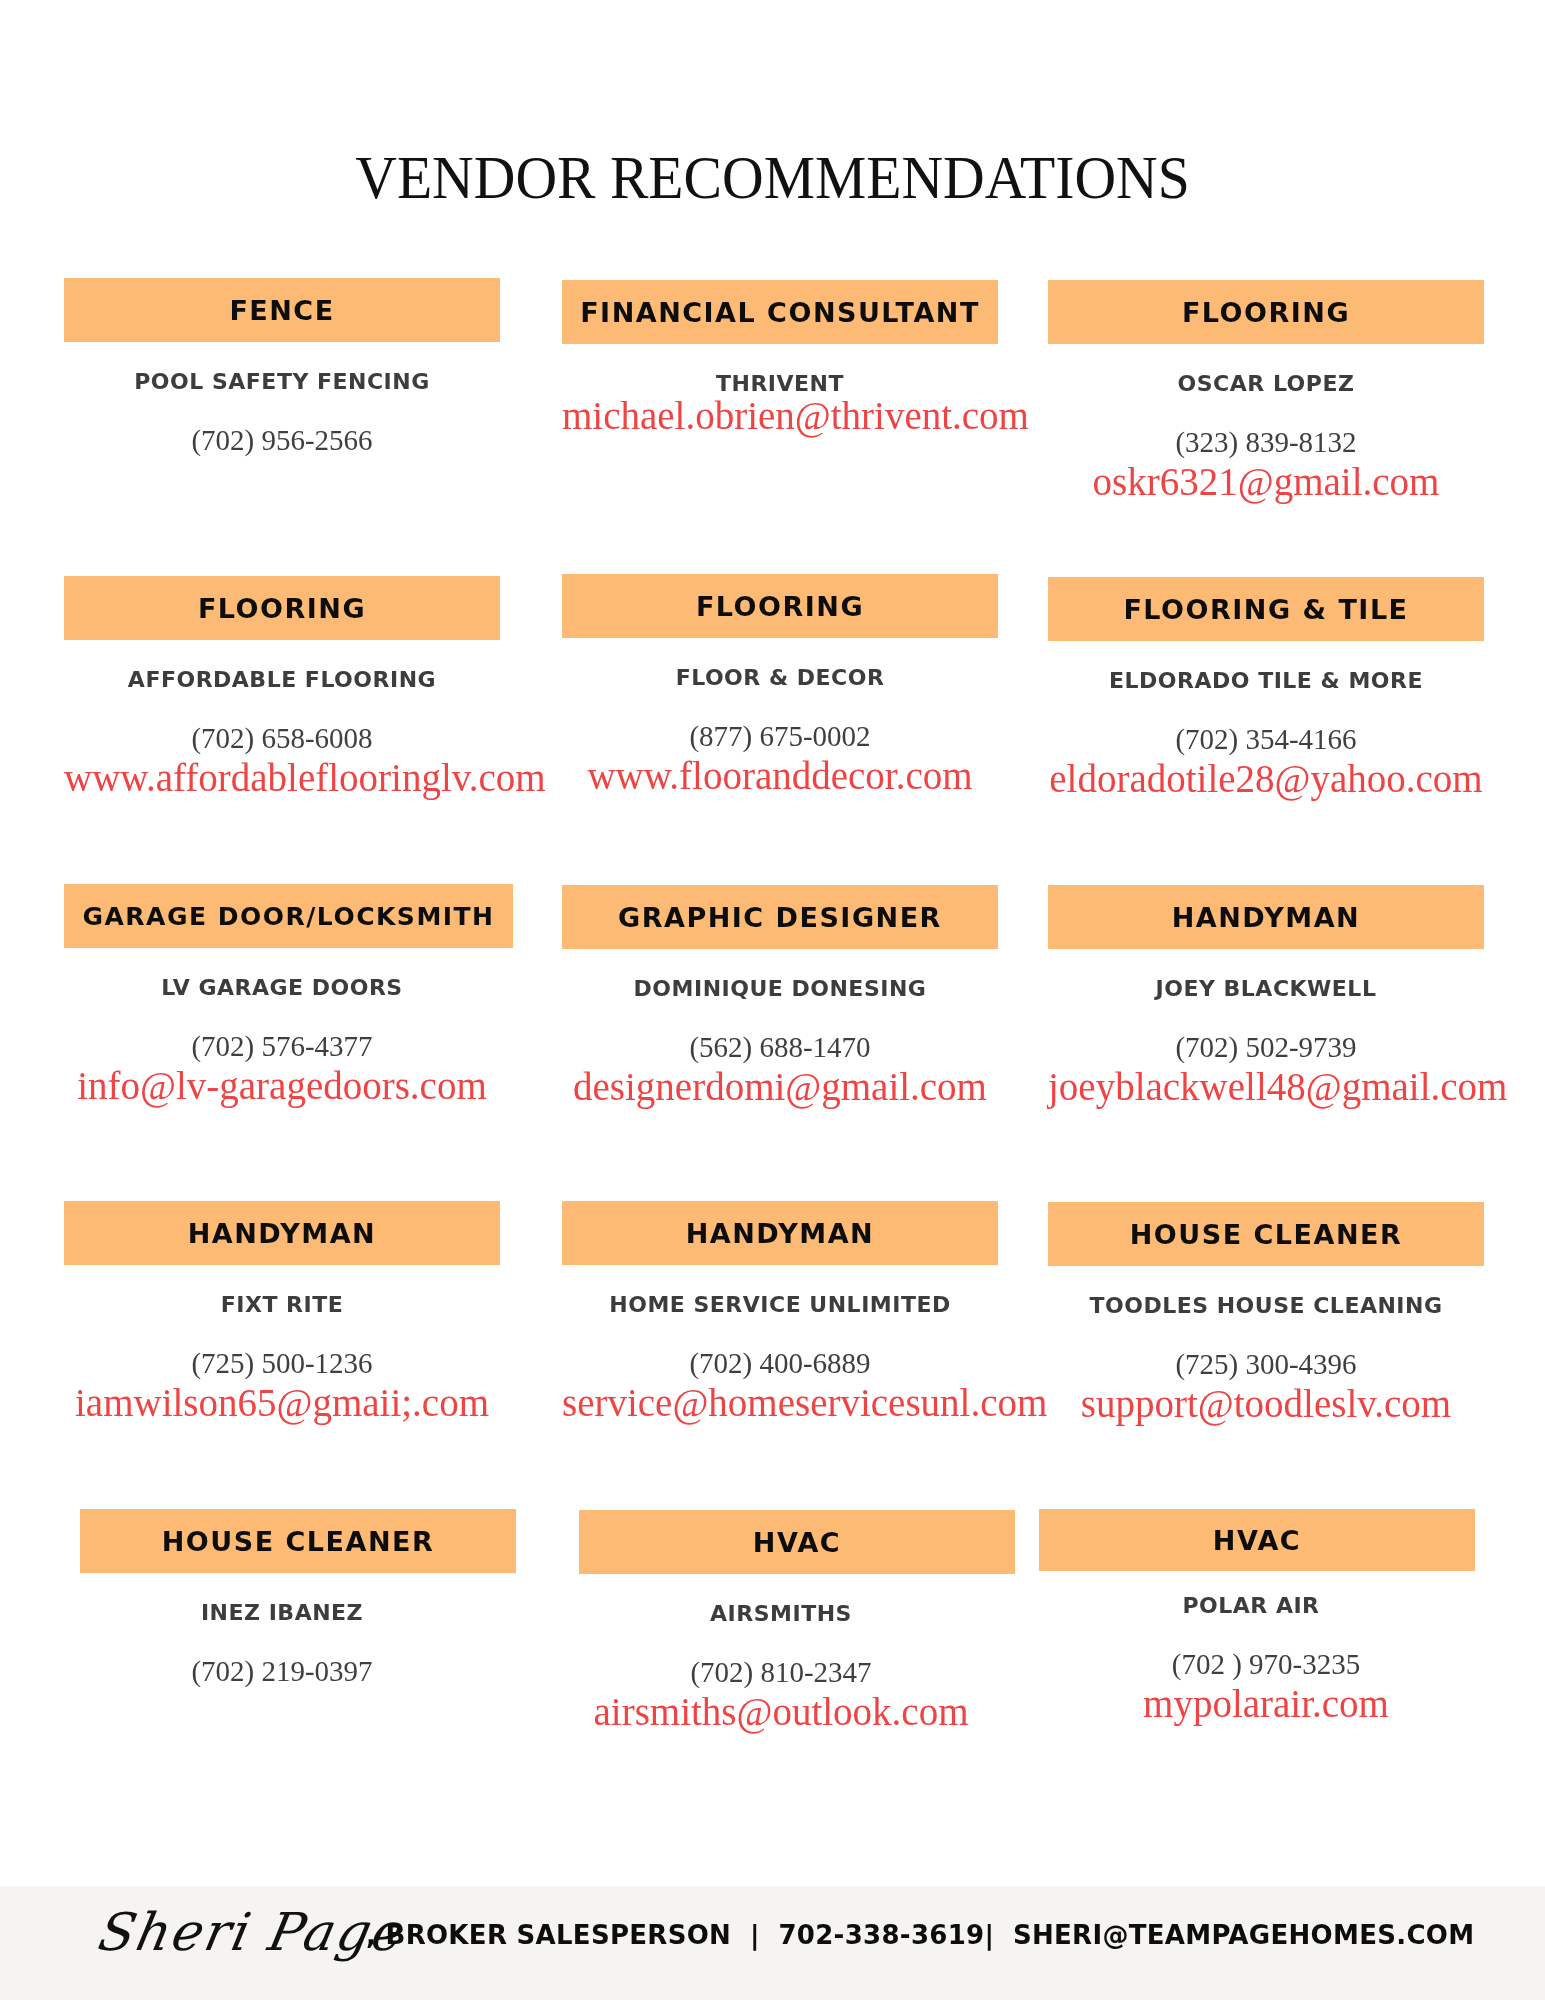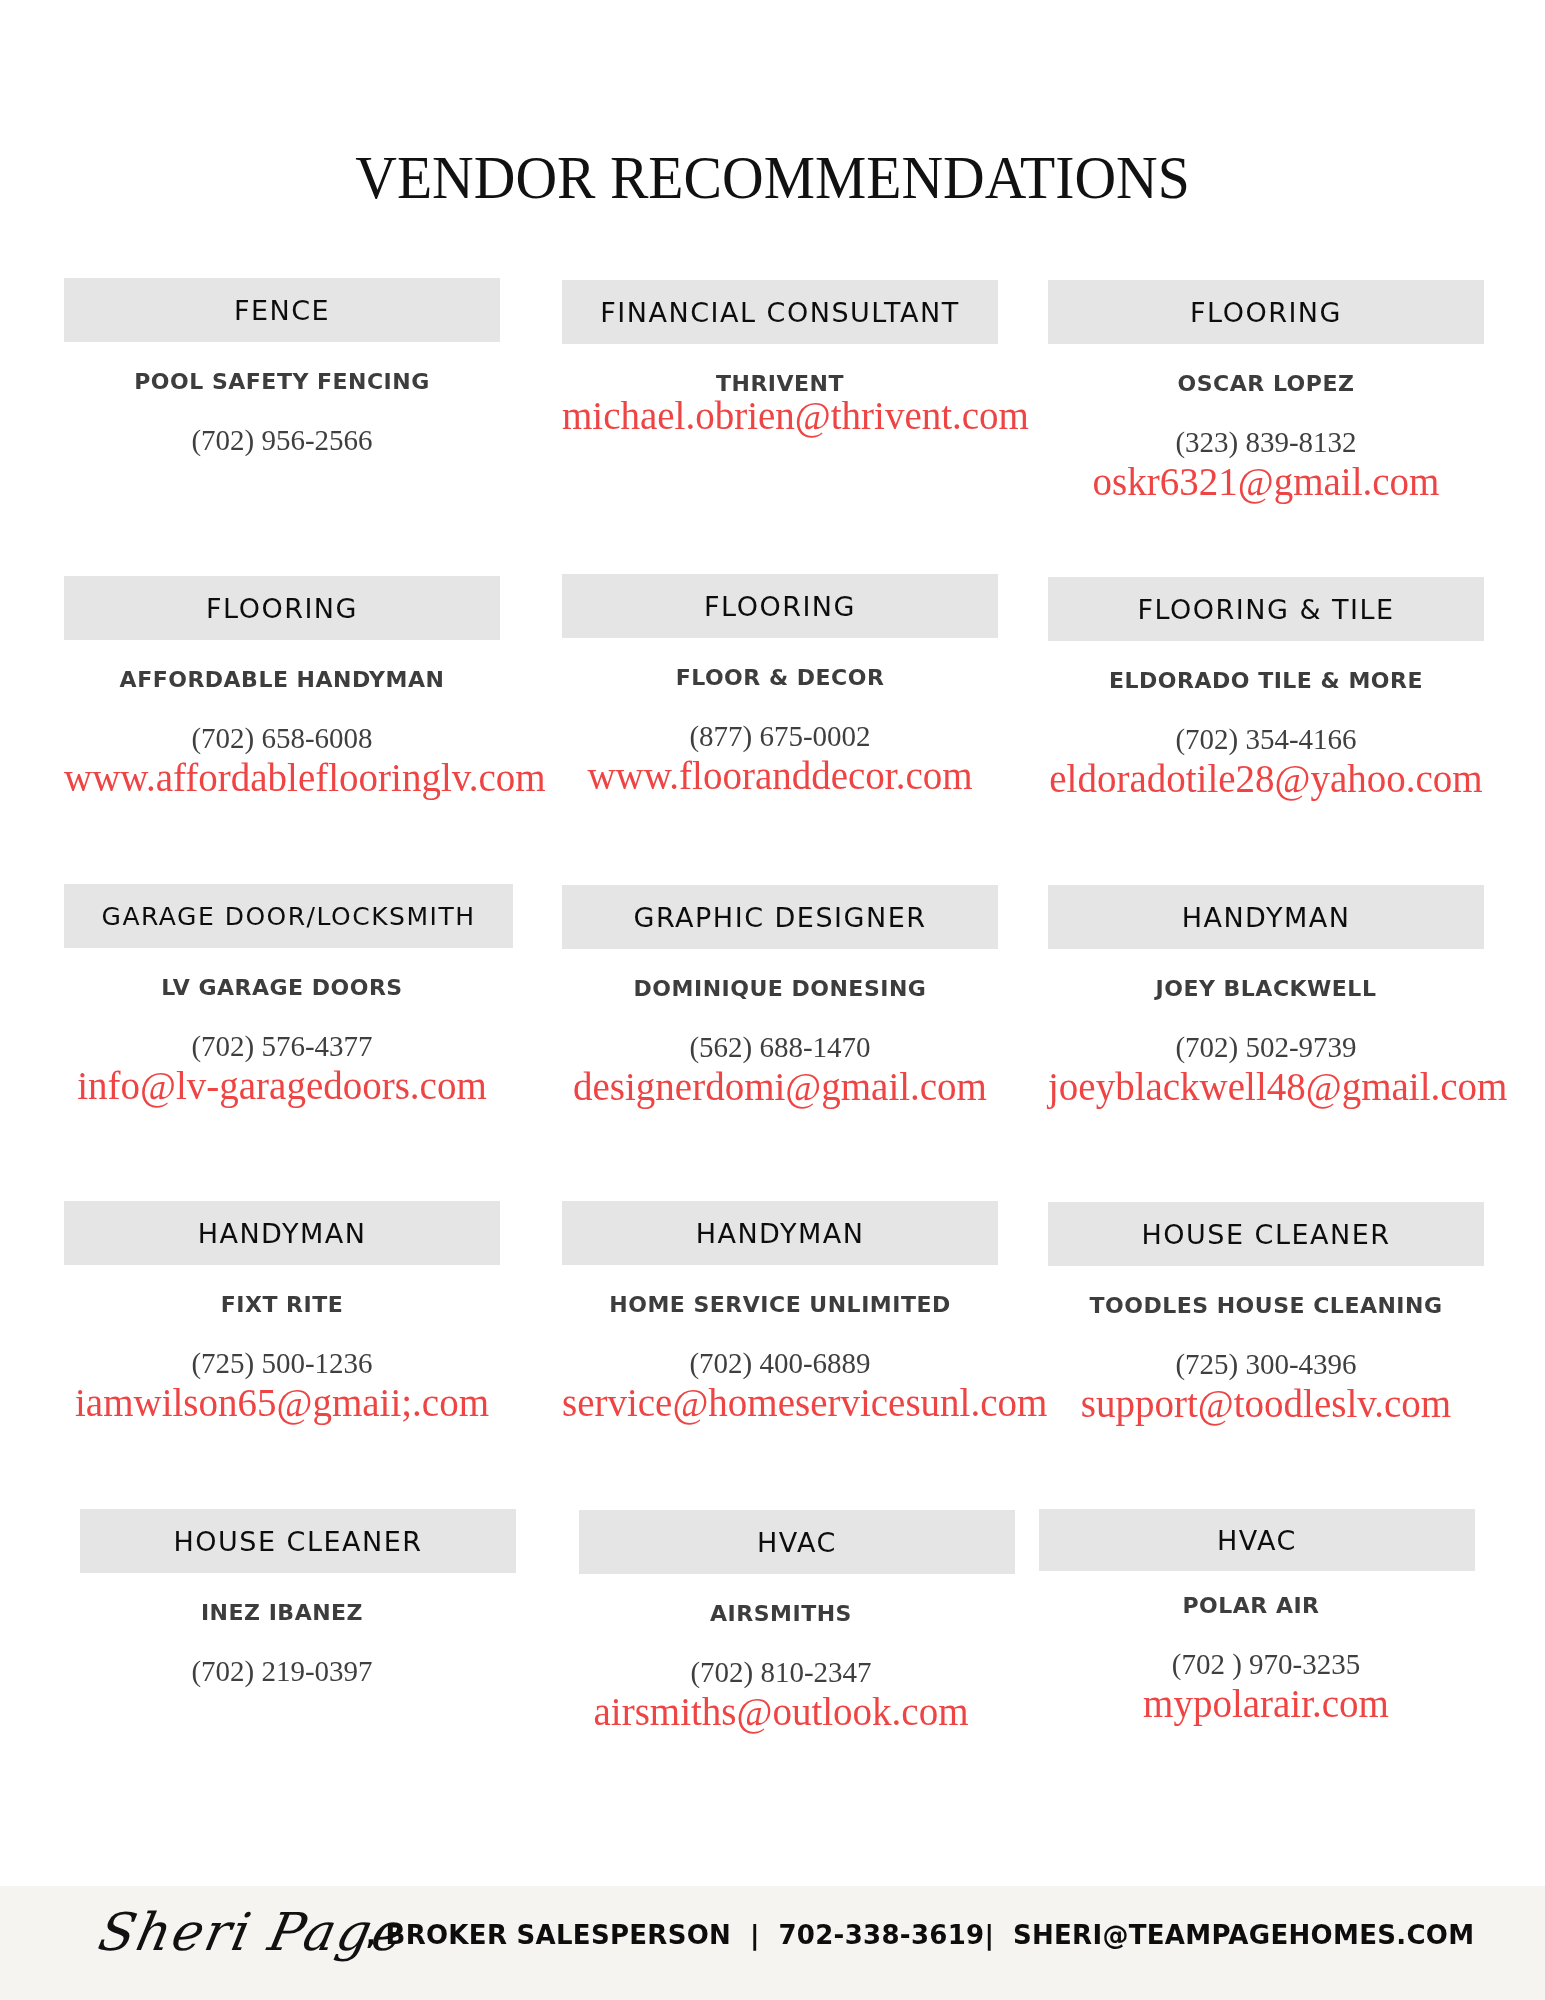--- a/index.html
+++ b/index.html
@@ -29,27 +29,27 @@
       transform: scaleX(0.93);
       transform-origin: center;
       line-height: 1;
     }
     .card {
       position: absolute;
       width: 436px;
       text-align: center;
     }
     .card-header {
-      background: #e5e5e5;
+      background: #fdba74;
       height: 64px;
       display: flex;
       align-items: center;
       justify-content: center;
       font-family: "DejaVu Sans", sans-serif;
-      font-weight: normal;
+      font-weight: bold;
       font-size: 27px;
       letter-spacing: 1.5px;
       color: #0d0d0d;
       white-space: nowrap;
     }
     .card-vendor {
       margin-top: 27px;
       font-family: "DejaVu Sans", sans-serif;
       font-weight: bold;
       font-size: 22px;
@@ -122,21 +122,21 @@
 </div>
 <div class="card" style="left:1048px; top:280px;">
   <div class="card-header">FLOORING</div>
   <div class="card-vendor">OSCAR LOPEZ</div>
   <div class="card-phone">(323) 839-8132</div>
   <div class="card-contact">oskr6321@gmail.com</div>
 </div>
 
 <div class="card" style="left:64px; top:576px;">
   <div class="card-header">FLOORING</div>
-  <div class="card-vendor">AFFORDABLE HANDYMAN</div>
+  <div class="card-vendor">AFFORDABLE FLOORING</div>
   <div class="card-phone">(702) 658-6008</div>
   <div class="card-contact">www.affordableflooringlv.com</div>
 </div>
 <div class="card" style="left:562px; top:574px;">
   <div class="card-header">FLOORING</div>
   <div class="card-vendor">FLOOR &amp; DECOR</div>
   <div class="card-phone">(877) 675-0002</div>
   <div class="card-contact">www.flooranddecor.com</div>
 </div>
 <div class="card" style="left:1048px; top:577px;">

